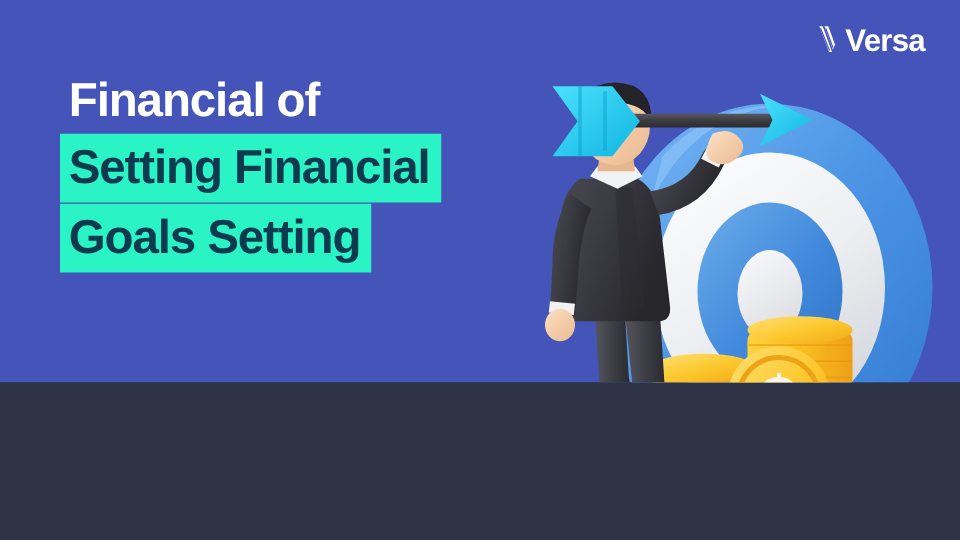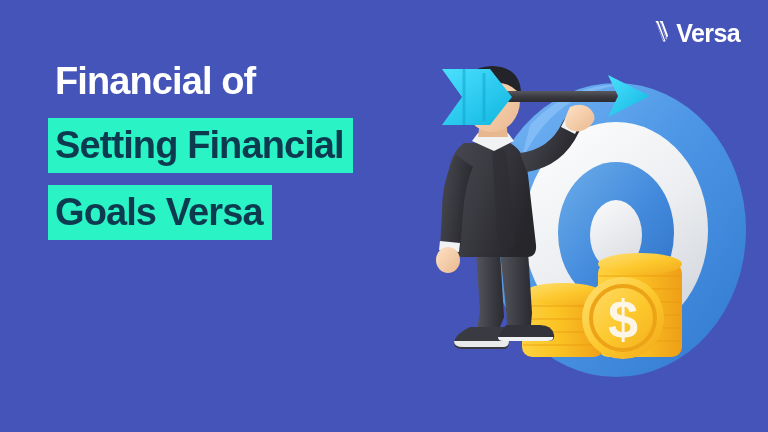--- a/index.html
+++ b/index.html
@@ -3,21 +3,21 @@
 <meta charset="utf-8">
 <style>
   html, body {
     margin: 0;
     padding: 0;
     background: #2f3346;
   }
   .canvas {
     position: relative;
     width: 768px;
-    height: 432px;
+    height: 306px;
     overflow: hidden;
     background: #4554b8;
     font-family: "Liberation Sans", sans-serif;
     -webkit-font-smoothing: antialiased;
   }
 
   
   .brand {
     position: absolute;
     top: 18px;
@@ -54,21 +54,21 @@
     white-space: nowrap;
   }
   .hl-plain {
     color: #ffffff;
     padding: 6px 0 6px 7px;
   }
   .hl-hi {
     color: #0e3a50;
     background: #2af3c6;
     padding: 8px 9px 9px 7px;
-    margin-top: 12px;
+    margin-top: 1px;
     width: fit-content;
   }
 
   
   .art {
     position: absolute;
     left: 380px;
     top: 55px;
     width: 388px;
     height: 330px;
@@ -88,21 +88,21 @@
         <path d="M2.4 4.6 L9.6 22.4" stroke="#4554b8" stroke-width="0.9" fill="none"></path>
         <path d="M6.6 4.6 L12.4 20.2" stroke="#4554b8" stroke-width="0.9" fill="none"></path>
       </svg>
     </span>
     <span class="brand-word">Versa</span>
   </div>
 
   <div class="headline">
     <span class="hl-line hl-plain">Financial of</span>
     <span class="hl-line hl-hi">Setting Financial</span>
-    <span class="hl-line hl-hi">Goals Versa</span>
+    <span class="hl-line hl-hi">Goals Setting</span>
   </div>
 
   <div class="art">
     <svg width="388" height="330" viewBox="0 0 388 330" aria-hidden="true">
       <defs>
         <linearGradient id="ringOuter" x1="0" y1="0" x2="1" y2="1">
           <stop offset="0%" stop-color="#7ab8f5"></stop>
           <stop offset="45%" stop-color="#4e97e6"></stop>
           <stop offset="100%" stop-color="#2f78cf"></stop>
         </linearGradient>

